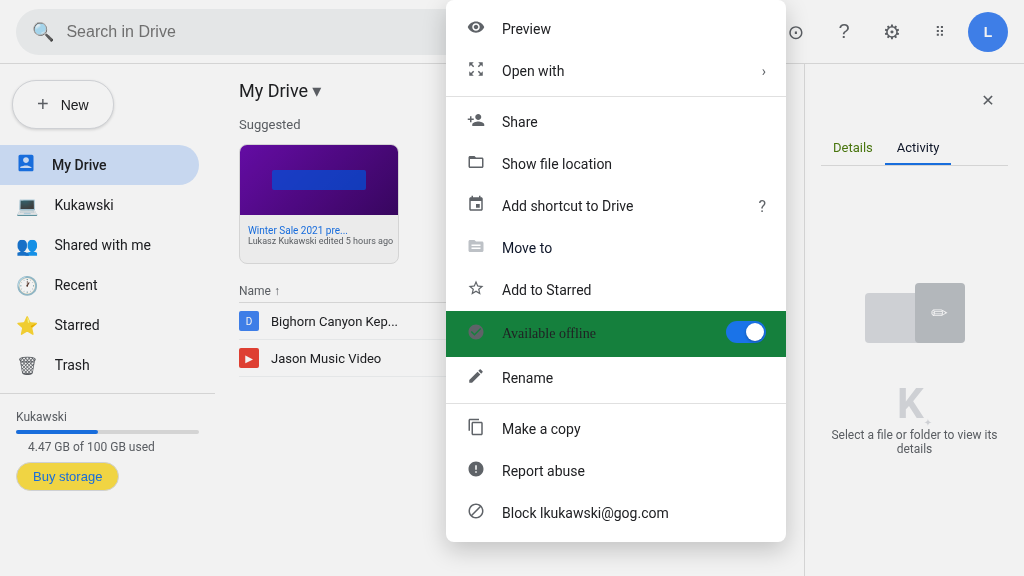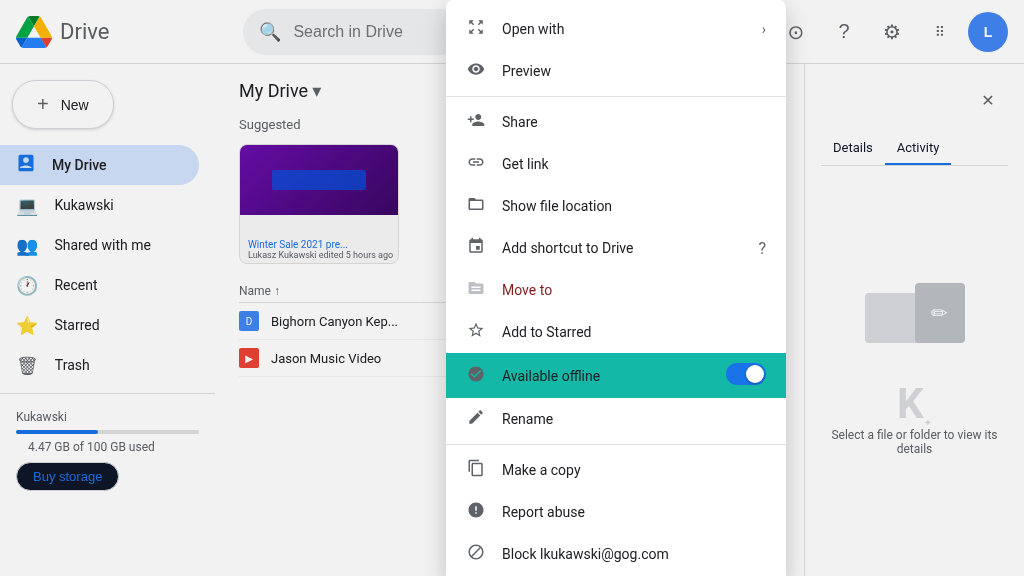--- a/index.html
+++ b/index.html
@@ -35,95 +35,83 @@
     }
     .sidebar-item.active { background: #d2e3fc; font-weight: 500; }
     .sidebar-icon { font-size: 18px; color: #5f6368; }
     .sidebar-item.active .sidebar-icon { color: #1a73e8; }
     .sidebar-divider { height: 1px; background: #e0e0e0; margin: 8px 0; }
     .storage-section { padding: 8px 16px; }
     .storage-label { font-size: 12px; color: #5f6368; margin-bottom: 6px; }
     .storage-bar { height: 4px; background: #e0e0e0; border-radius: 2px; margin-bottom: 6px; }
     .storage-bar-fill { height: 100%; background: #1a73e8; border-radius: 2px; width: 44.7%; }
     .storage-text { font-size: 12px; color: #5f6368; margin-bottom: 8px; margin-left: 12px; }
-    .buy-btn { font-size: 13px; color: #1a73e8; border: 1px solid #dadce0; border-radius: 16px; padding: 6px 16px; cursor: pointer; background: #0f172a; font-weight: 500; }
+    .buy-btn { font-size: 13px; color: #1a73e8; border: 1px solid #dadce0; border-radius: 16px; padding: 6px 16px; cursor: pointer; background: #fde047; font-weight: 500; }
 
     
     .content { flex: 1; padding: 16px 24px; overflow: hidden; position: relative; }
     .breadcrumb { display: flex; align-items: center; gap: 4px; margin-bottom: 16px; }
     .breadcrumb-title { font-size: 18px; color: #202124; font-weight: 400; }
     .breadcrumb-arrow { color: #5f6368; font-size: 18px; }
     .content-toolbar { display: flex; align-items: center; gap: 8px; margin-bottom: 12px; }
     .file-cards { display: flex; gap: 12px; margin-bottom: 16px; }
     .file-card { width: 160px; height: 120px; border: 1px solid #e0e0e0; border-radius: 8px; overflow: hidden; cursor: pointer; background: #f8f8f8; }
     .file-card-thumb { width: 100%; height: 70px; background: linear-gradient(135deg, #6a0dad, #3b0764); display: flex; align-items: center; justify-content: center; }
-    .file-card-info { padding: 24px 8px; font-size: 11px; color: #202124; white-space: nowrap; overflow: hidden; text-overflow: ellipsis; }
+    .file-card-info { padding: 10px 8px; font-size: 11px; color: #202124; white-space: nowrap; overflow: hidden; text-overflow: ellipsis; }
     .file-list { margin-top: 8px; }
     .file-list-header { display: flex; align-items: center; font-size: 12px; color: #5f6368; padding: 4px 0; border-bottom: 1px solid #e0e0e0; }
     .file-list-item { display: flex; align-items: center; padding: 8px 0; border-bottom: 1px solid #f1f3f4; font-size: 13px; color: #202124; gap: 12px; }
     .file-list-icon { width: 20px; height: 20px; border-radius: 2px; background: #5f6368; display: flex; align-items: center; justify-content: center; color: #fff; font-size: 10px; flex-shrink: 0; }
 
     
     .right-panel { width: 220px; flex-shrink: 0; border-left: 1px solid #e0e0e0; padding: 16px; display: flex; flex-direction: column; }
     .right-panel-header { display: flex; align-items: center; justify-content: space-between; margin-bottom: 12px; }
     .right-panel-tabs { display: flex; gap: 0; border-bottom: 1px solid #e0e0e0; margin-bottom: 12px; }
-    .right-panel-tab { font-size: 13px; padding: 8px 12px; cursor: pointer; color: #0f172a; border-bottom: 2px solid transparent; }
+    .right-panel-tab { font-size: 13px; padding: 8px 12px; cursor: pointer; color: #4d7c0f; border-bottom: 2px solid transparent; }
     .right-panel-tab.active { color: #0f172a; border-bottom-color: #1a73e8; }
     .right-panel-empty { display: flex; flex-direction: column; align-items: center; justify-content: center; flex: 1; text-align: center; }
     .right-panel-empty-text { font-size: 12px; color: #5f6368; }
 
     
     .overlay {
       position: fixed; top: 0; left: 0; width: 1024px; height: 576px; z-index: 10;
       background: rgba(0,0,0,0.05);
     }
 
     
     .context-menu {
       position: absolute; top: 0; left: 446px; width: 340px;
       background: #fff; border-radius: 8px; box-shadow: 0 8px 24px rgba(0,0,0,0.2);
       z-index: 100; padding: 8px 0; overflow: hidden;
     }
     .menu-item {
       display: flex; align-items: center; gap: 16px; padding: 10px 20px;
       font-size: 14px; color: #202124; cursor: pointer; position: relative;
     }
-    .menu-item.disabled { color: #7f1d1d; cursor: default; }
+    .menu-item.disabled { color: #0f172a; cursor: default; }
     .menu-icon { width: 20px; text-align: center; font-size: 18px; color: #5f6368; flex-shrink: 0; }
     .menu-item.disabled .menu-icon { color: #bdc1c6; }
     .menu-divider { height: 1px; background: #e0e0e0; margin: 4px 0; }
     .menu-arrow { margin-left: auto; color: #5f6368; }
     .menu-toggle { margin-left: auto; }
     .toggle-switch {
       width: 40px; height: 22px; background: #1a73e8; border-radius: 11px;
       position: relative; display: inline-block;
     }
     .toggle-knob {
       width: 18px; height: 18px; background: #fff; border-radius: 50%;
       position: absolute; top: 2px; right: 2px; box-shadow: 0 1px 3px rgba(0,0,0,0.3);
     }
     .menu-help { margin-left: auto; color: #5f6368; font-size: 16px; }
-    .menu-item.offline-item { background: #14b8a6; }
+    .menu-item.offline-item { background: #15803d; font-family: Liberation Serif, serif; }
   </style>
 </head>
 <body>
 
 <div class="topbar">
-  <div class="logo-area">
-
-    <svg class="logo-icon" viewBox="0 0 87.3 78" xmlns="http://www.w3.org/2000/svg">
-      <path d="m6.6 66.85 3.85 6.65c.8 1.4 1.95 2.5 3.3 3.3l13.75-23.8h-27.5c0 1.55.4 3.1 1.2 4.5z" fill="#0066da"></path>
-      <path d="m43.65 25-13.75-23.8c-1.35.8-2.5 1.9-3.3 3.3l-25.4 44a9.06 9.06 0 0 0 -1.2 4.5h27.5z" fill="#00ac47"></path>
-      <path d="m73.55 76.8c1.35-.8 2.5-1.9 3.3-3.3l1.6-2.75 7.65-13.25c.8-1.4 1.2-2.95 1.2-4.5h-27.502l5.852 11.5z" fill="#ea4335"></path>
-      <path d="m43.65 25 13.75-23.8c-1.35-.8-2.9-1.2-4.5-1.2h-18.5c-1.6 0-3.15.45-4.5 1.2z" fill="#00832d"></path>
-      <path d="m59.8 53h-32.3l-13.75 23.8c1.35.8 2.9 1.2 4.5 1.2h50.8c1.6 0 3.15-.45 4.5-1.2z" fill="#2684fc"></path>
-      <path d="m73.4 26.5-12.7-22c-.8-1.4-1.95-2.5-3.3-3.3l-13.75 23.8 16.15 28h27.45c0-1.55-.4-3.1-1.2-4.5z" fill="#ffba00"></path>
-    </svg>
-    <span class="logo-text">Drive</span>
-  </div>
 
   <div class="search-bar">
     <span style="color:#5f6368; font-size:18px;">🔍</span>
     <input type="text" placeholder="Search in Drive" style="">
   </div>
 
   <div class="topbar-right">
     <button class="icon-btn" title="Offline ready">
       <span>⊙</span>
     </button>
@@ -258,55 +246,47 @@
   </div>
 </div>
 
 <div class="overlay"></div>
 
 <div class="context-menu">
 
   <div class="menu-item">
     <span class="menu-icon">
       <svg width="18" height="18" viewBox="0 0 24 24" fill="#5f6368">
+          <path d="M12 4.5C7 4.5 2.73 7.61 1 12c1.73 4.39 6 7.5 11 7.5s9.27-3.11 11-7.5c-1.73-4.39-6-7.5-11-7.5zM12 17c-2.76 0-5-2.24-5-5s2.24-5 5-5 5 2.24 5 5-2.24 5-5 5zm0-8c-1.66 0-3 1.34-3 3s1.34 3 3 3 3-1.34 3-3-1.34-3-3-3z"></path>
+        </svg>
+    </span>
+    <span>Preview</span>
+  </div>
+
+  <div class="menu-item">
+    <span class="menu-icon">
+      <svg width="18" height="18" viewBox="0 0 24 24" fill="#5f6368">
           <path d="M15 3l2.3 2.3-2.89 2.87 1.42 1.42L18.7 6.7 21 9V3zM3 9l2.3-2.3 2.87 2.89 1.42-1.42L6.7 5.3 9 3H3zm6 12l-2.3-2.3 2.89-2.87-1.42-1.42L5.3 17.3 3 15v6zm12-6l-2.3 2.3-2.87-2.89-1.42 1.42 2.89 2.87L15 21h6z"></path>
         </svg>
     </span>
     <span>Open with</span>
     <span class="menu-arrow">›</span>
   </div>
 
-  <div class="menu-item">
-    <span class="menu-icon">
-      <svg width="18" height="18" viewBox="0 0 24 24" fill="#5f6368">
-          <path d="M12 4.5C7 4.5 2.73 7.61 1 12c1.73 4.39 6 7.5 11 7.5s9.27-3.11 11-7.5c-1.73-4.39-6-7.5-11-7.5zM12 17c-2.76 0-5-2.24-5-5s2.24-5 5-5 5 2.24 5 5-2.24 5-5 5zm0-8c-1.66 0-3 1.34-3 3s1.34 3 3 3 3-1.34 3-3-1.34-3-3-3z"></path>
-        </svg>
-    </span>
-    <span>Preview</span>
-  </div>
-
   <div class="menu-divider"></div>
 
   <div class="menu-item">
     <span class="menu-icon">
       <svg width="18" height="18" viewBox="0 0 24 24" fill="#5f6368">
           <path d="M15 12c2.21 0 4-1.79 4-4s-1.79-4-4-4-4 1.79-4 4 1.79 4 4 4zm-9-2V7H4v3H1v2h3v3h2v-3h3v-2H6zm9 4c-2.67 0-8 1.34-8 4v2h16v-2c0-2.66-5.33-4-8-4z"></path>
         </svg>
     </span>
     <span>Share</span>
   </div>
 
-  <div class="menu-item">
-    <span class="menu-icon">
-      <svg width="18" height="18" viewBox="0 0 24 24" fill="#5f6368">
-          <path d="M3.9 12c0-1.71 1.39-3.1 3.1-3.1h4V7H7c-2.76 0-5 2.24-5 5s2.24 5 5 5h4v-1.9H7c-1.71 0-3.1-1.39-3.1-3.1zM8 13h8v-2H8v2zm9-6h-4v1.9h4c1.71 0 3.1 1.39 3.1 3.1s-1.39 3.1-3.1 3.1h-4V17h4c2.76 0 5-2.24 5-5s-2.24-5-5-5z"></path>
-        </svg>
-    </span>
-    <span>Get link</span>
-  </div>
 
   <div class="menu-item">
     <span class="menu-icon">
       <svg width="18" height="18" viewBox="0 0 24 24" fill="#5f6368">
           <path d="M20 6h-8l-2-2H4c-1.1 0-1.99.9-1.99 2L2 18c0 1.1.9 2 2 2h16c1.1 0 2-.9 2-2V8c0-1.1-.9-2-2-2zm0 12H4V8h16v10z"></path>
         </svg>
     </span>
     <span>Show file location</span>
   </div>
 

